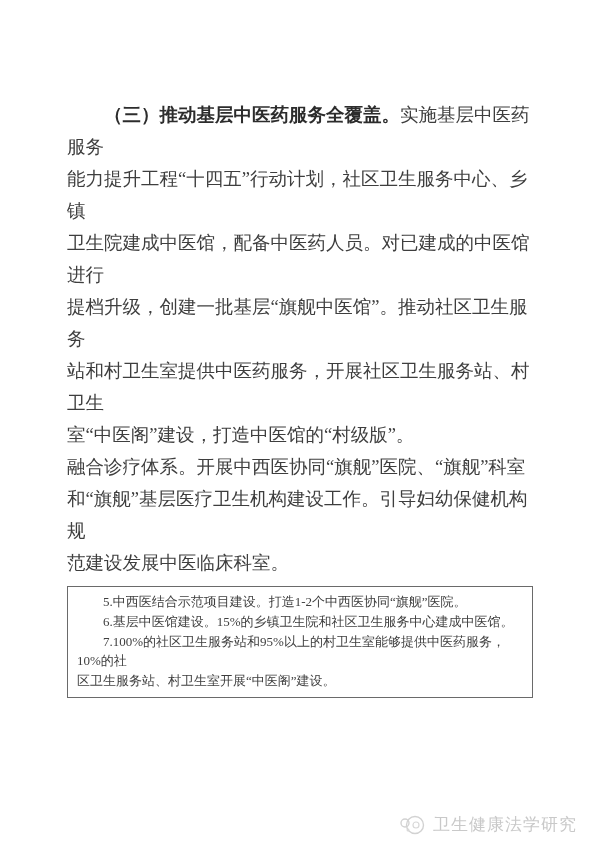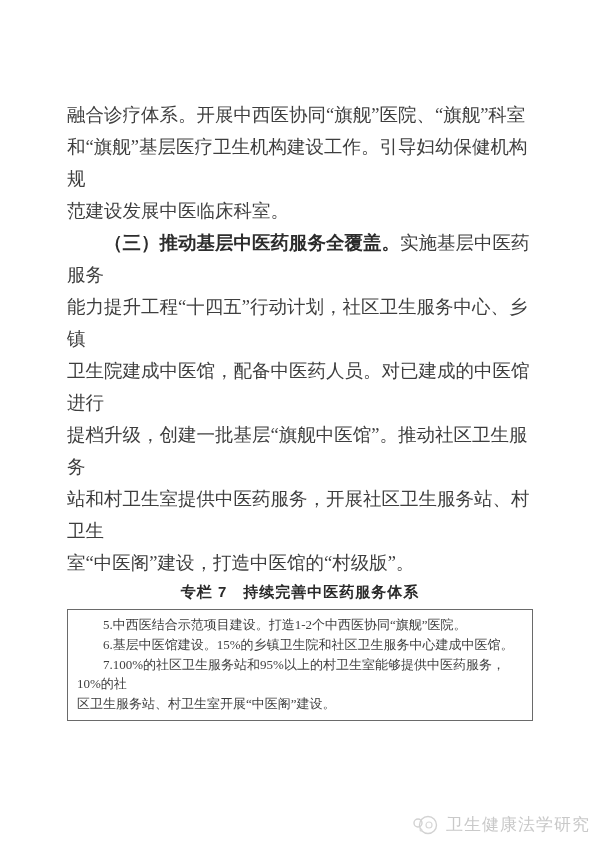--- a/index.html
+++ b/index.html
@@ -47,50 +47,49 @@
     font-size: 13px;
     line-height: 19.8px;
     color: #3e3e3e;
   }
   .panel-item {
     white-space: pre-line;
     text-indent: 2em;
   }
   .watermark {
     position: absolute;
-    right: 10px;
+    right: 23px;
     bottom: 13px;
     display: flex;
     align-items: center;
     gap: 6px;
     font-family: "Liberation Sans", sans-serif;
     font-size: 17px;
     color: #c9c9c9;
     letter-spacing: 1px;
   }
   .wm-icon { display: inline-flex; }
 </style>
 </head>
 <body>
 
 <div class="page">
   <div class="content">
 
-    <p class="body">融合诊疗体系。开展中西医协同“旗舰”医院、“旗舰”科室
-和“旗舰”基层医疗卫生机构建设工作。引导妇幼保健机构规
-范建设发展中医临床科室。</p>
-
     <p class="body indented"><span class="lead">（三）推动基层中医药服务全覆盖。</span><span>实施基层中医药服务
 能力提升工程“十四五”行动计划，社区卫生服务中心、乡镇
 卫生院建成中医馆，配备中医药人员。对已建成的中医馆进行
 提档升级，创建一批基层“旗舰中医馆”。推动社区卫生服务
 站和村卫生室提供中医药服务，开展社区卫生服务站、村卫生
 室“中医阁”建设，打造中医馆的“村级版”。</span></p>
 
-    <div class="panel-title">专栏 7　持续完善中医药服务体系</div>
+    <p class="body">融合诊疗体系。开展中西医协同“旗舰”医院、“旗舰”科室
+和“旗舰”基层医疗卫生机构建设工作。引导妇幼保健机构规
+范建设发展中医临床科室。</p>
+
 
     <div class="panel">
       <div class="panel-item">5.中西医结合示范项目建设。打造1-2个中西医协同“旗舰”医院。</div>
       <div class="panel-item">6.基层中医馆建设。15%的乡镇卫生院和社区卫生服务中心建成中医馆。</div>
       <div class="panel-item">7.100%的社区卫生服务站和95%以上的村卫生室能够提供中医药服务，10%的社
 区卫生服务站、村卫生室开展“中医阁”建设。</div>
     </div>
 
   </div>
 

